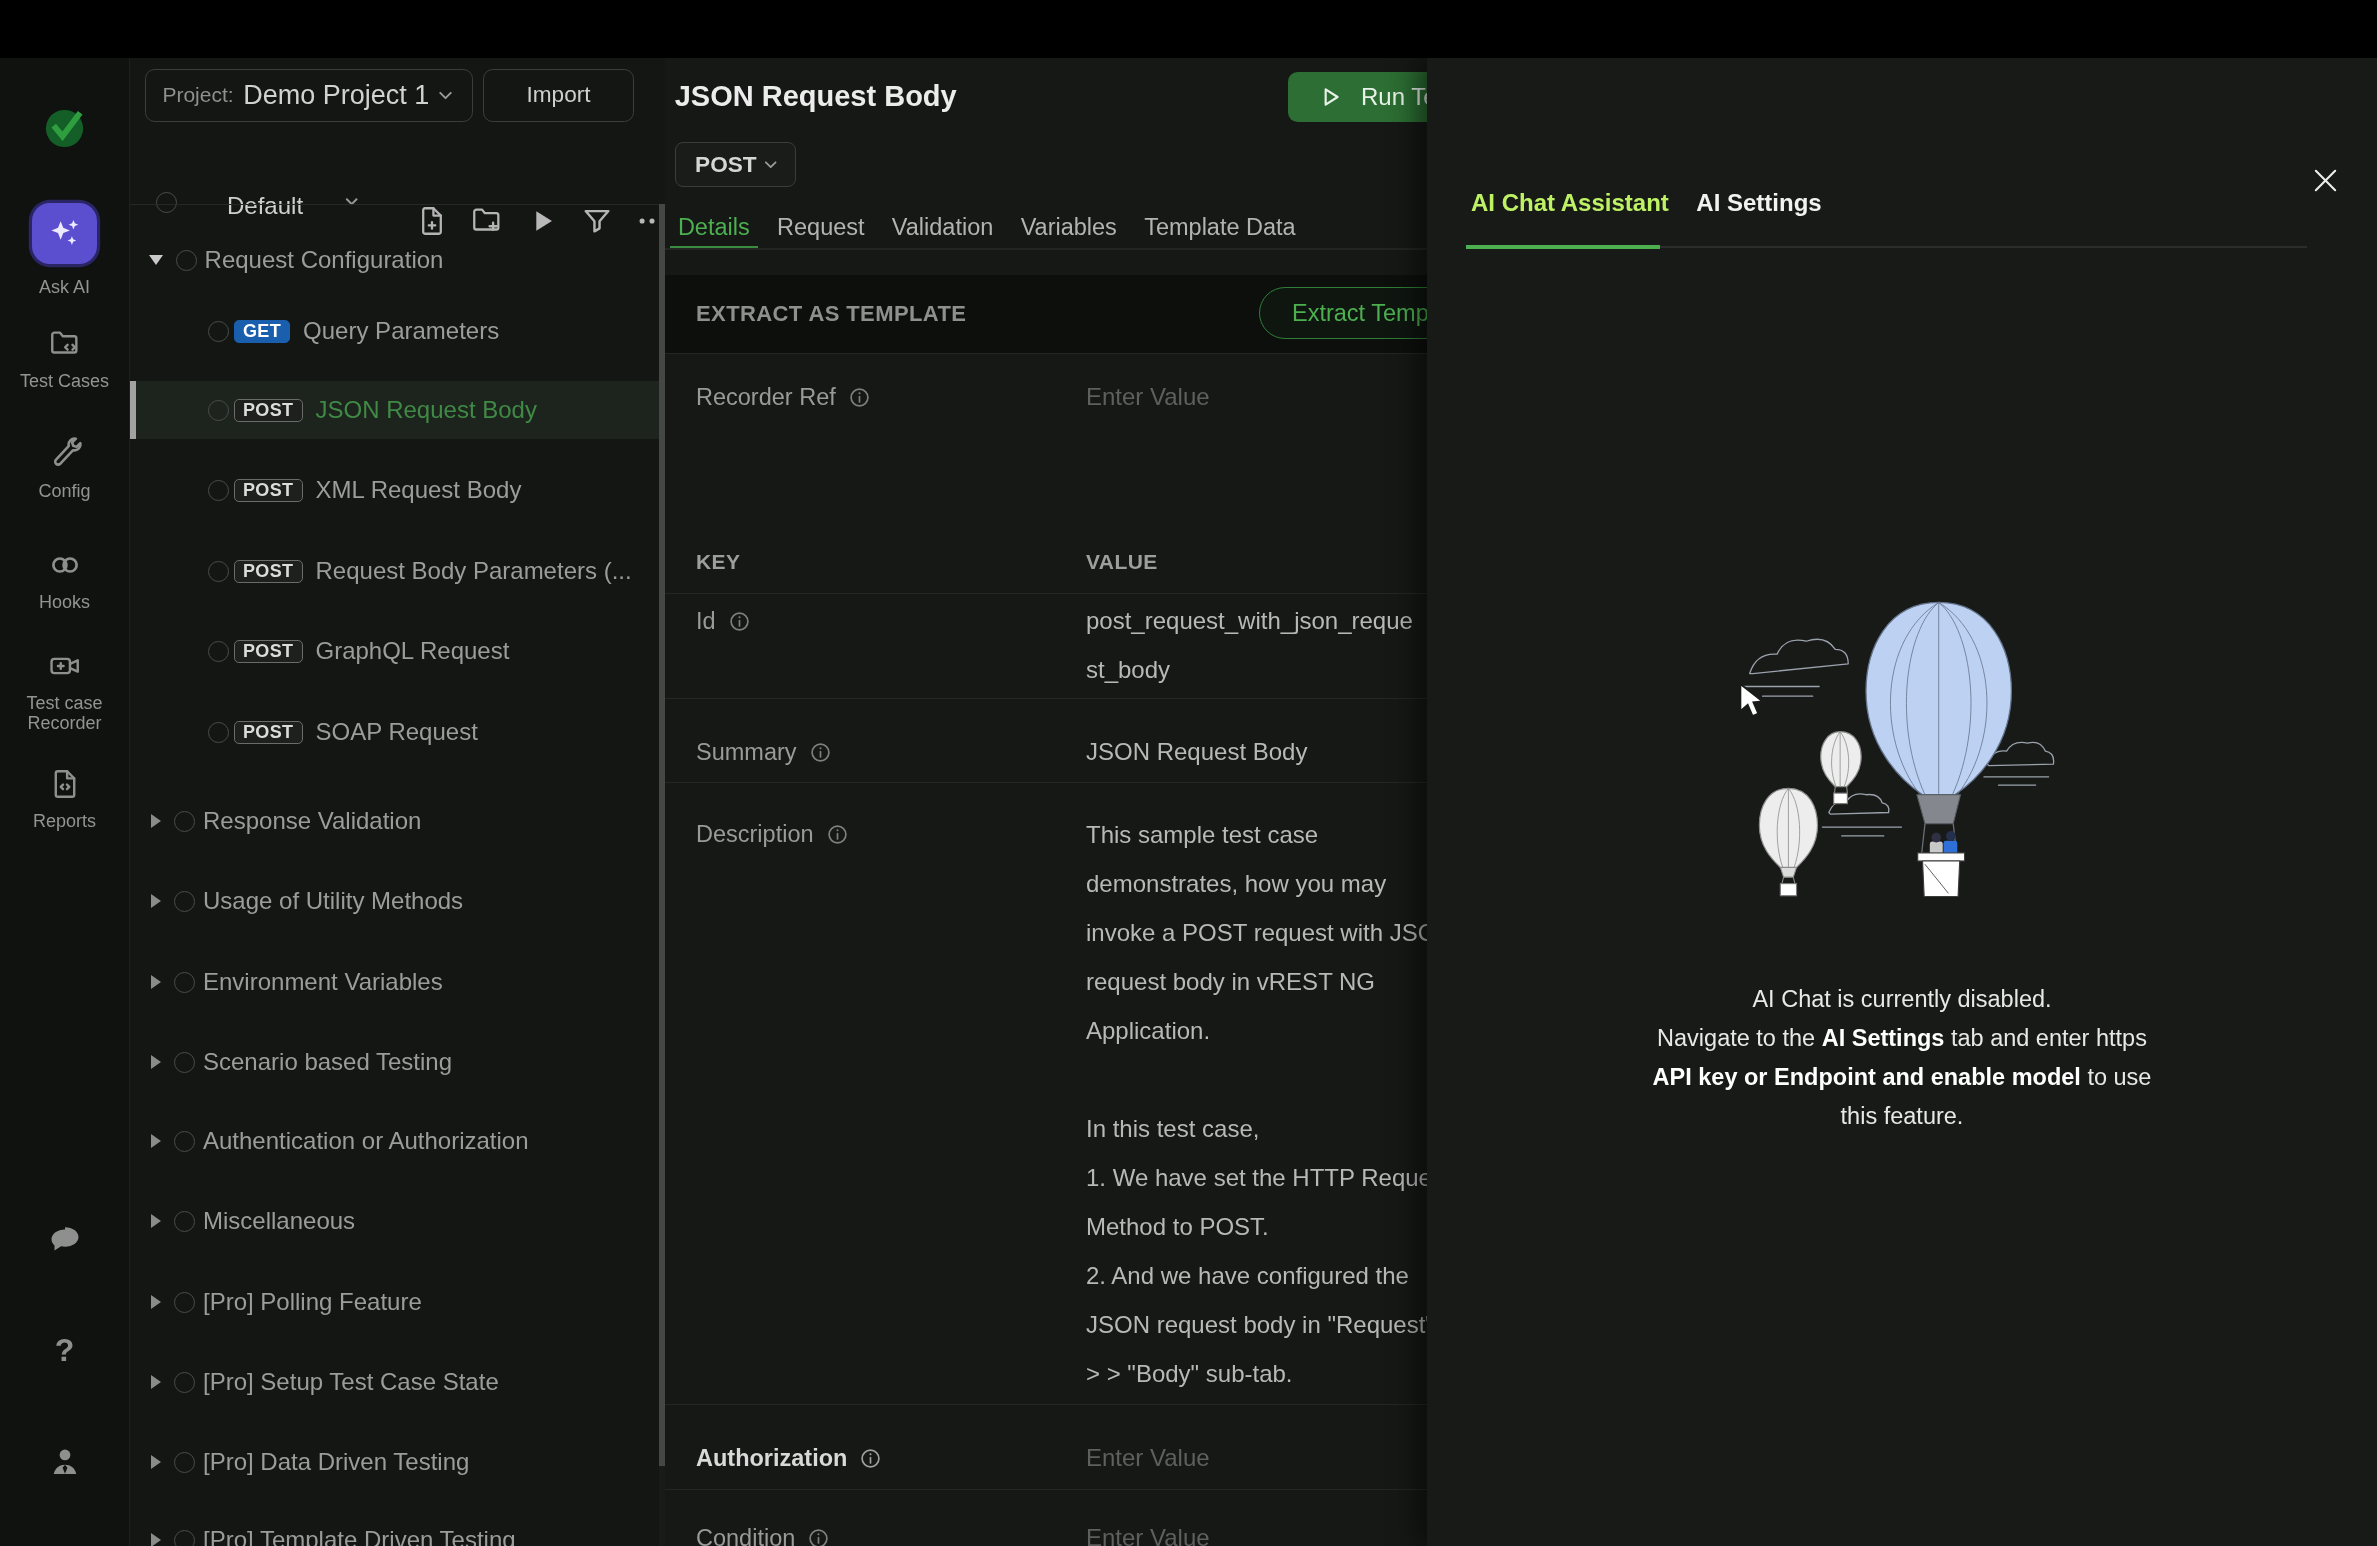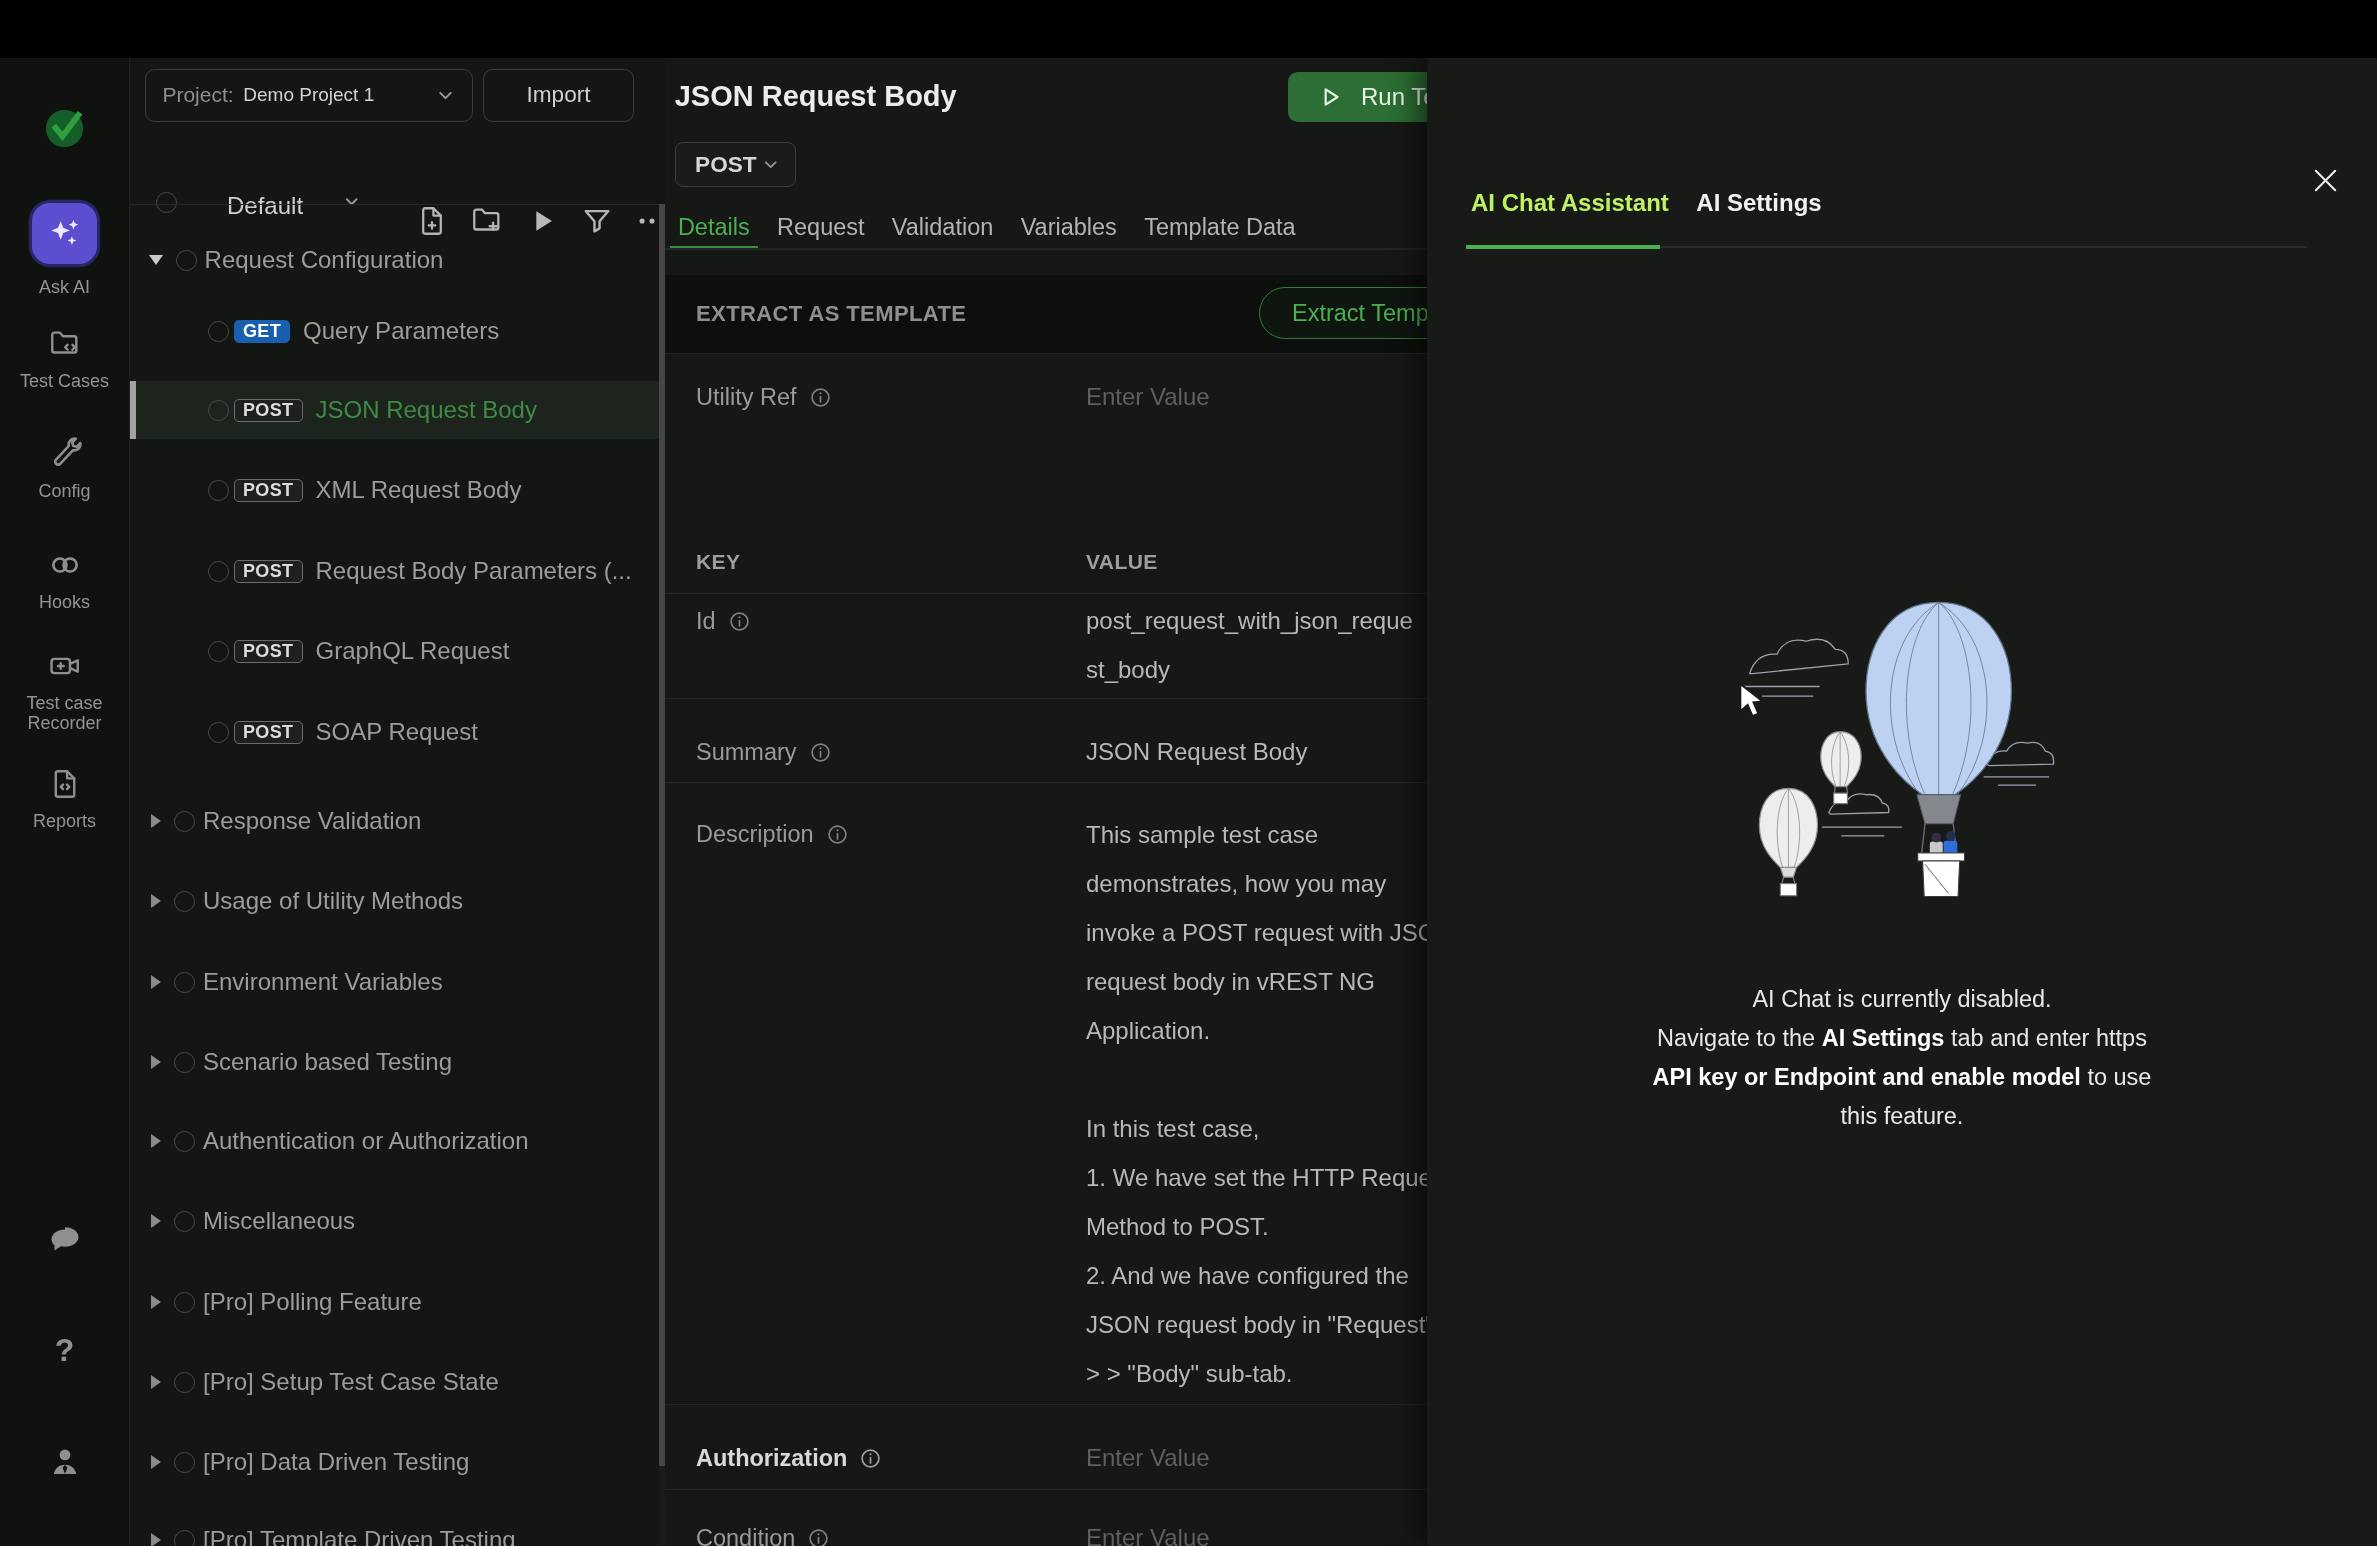--- a/index.html
+++ b/index.html
@@ -13,21 +13,21 @@
   .rail-label{font-size:18px;color:#939393;margin-top:6.5px;line-height:20px;}
   .logo-wrap{top:47px;}
   .askai-btn{position:absolute;left:32px;top:145px;width:65px;height:61px;border-radius:18px;
              background:#5b4fcf;box-shadow:0 0 0 3.2px #2a2666;display:flex;align-items:center;justify-content:center;}
   .help-q{font-size:32px;font-weight:bold;color:#8f8f8f;line-height:32px;}
   
   .tree{position:absolute;left:129px;top:58px;width:535px;height:1488px;background:#141614;border-left:0.8px solid #1e201e;}
   .proj-select{position:absolute;left:15.4px;top:10.5px;width:328px;height:53px;border:0.8px solid #3c3e3c;border-radius:9.7px;
                display:flex;align-items:center;box-sizing:border-box;padding:0 16px;}
   .proj-label{color:#8f8f8f;font-size:21px;}
-  .proj-value{color:#d2d2d2;font-size:19px;margin-left:9.7px;flex:1;}
+  .proj-value{color:#d2d2d2;font-size:27px;margin-left:9.7px;flex:1;}
   .import-btn{position:absolute;left:353px;top:10.5px;width:151px;height:53px;border:0.8px solid #3c3e3c;border-radius:9.7px;
               color:#cfcfcf;font-size:22.6px;display:flex;align-items:center;justify-content:center;box-sizing:border-box;background:transparent;}
   .default-row{position:absolute;left:26px;top:134px;height:58px;display:flex;gap:26px;}
   .circ{width:21px;height:21px;border:1.6px solid #4a4c4a;border-radius:50%;box-sizing:border-box;flex:none;}
   .default-label{color:#cfcfcf;font-size:24px;margin-left:24px;}
   .tree-tools{position:absolute;top:134px;height:58px;display:flex;align-items:center;gap:21px;left:285px;}
   .ticon{width:34px;height:34px;}
   .tree-divider{position:absolute;left:0;top:146px;width:100%;height:0.8px;background:#262826;}
   .tree-list{position:absolute;left:0;top:146px;right:6.5px;bottom:0;}
   .trow{position:absolute;left:0;right:0;height:58px;display:flex;align-items:center;}
@@ -333,21 +333,21 @@
         <div class="mtab">Template Data</div>
       </div>
     <div class="m-tabline"></div>
 
     <div class="band band1">
       <div class="band-label">EXTRACT AS TEMPLATE</div>
       <div class="extract-btn" style="cursor:pointer">Extract Template</div>
     </div>
 
     <div class="kv-label" style="top:323px">
-      <span>Utility Ref</span>
+      <span>Recorder Ref</span>
       <svg class="info" width="21" height="21" viewBox="0 0 20 20" fill="none" stroke="#7f7f7f" stroke-width="1.6">
           <circle cx="10" cy="10" r="8"></circle>
           <path d="M10 9.2v5" stroke-linecap="round"></path>
           <circle cx="10" cy="6" r="1" fill="#7f7f7f" stroke="none"></circle>
         </svg>
     </div>
     <div class="kv-value ph" style="top:323px">Enter Value</div>
 
 
     <div class="kv-label hdr" style="top:488px">KEY</div>

